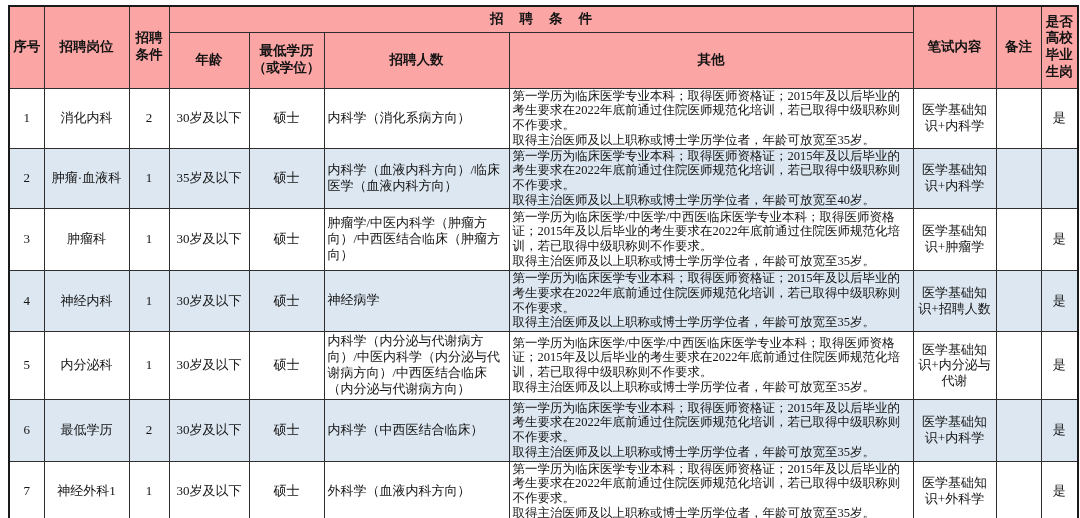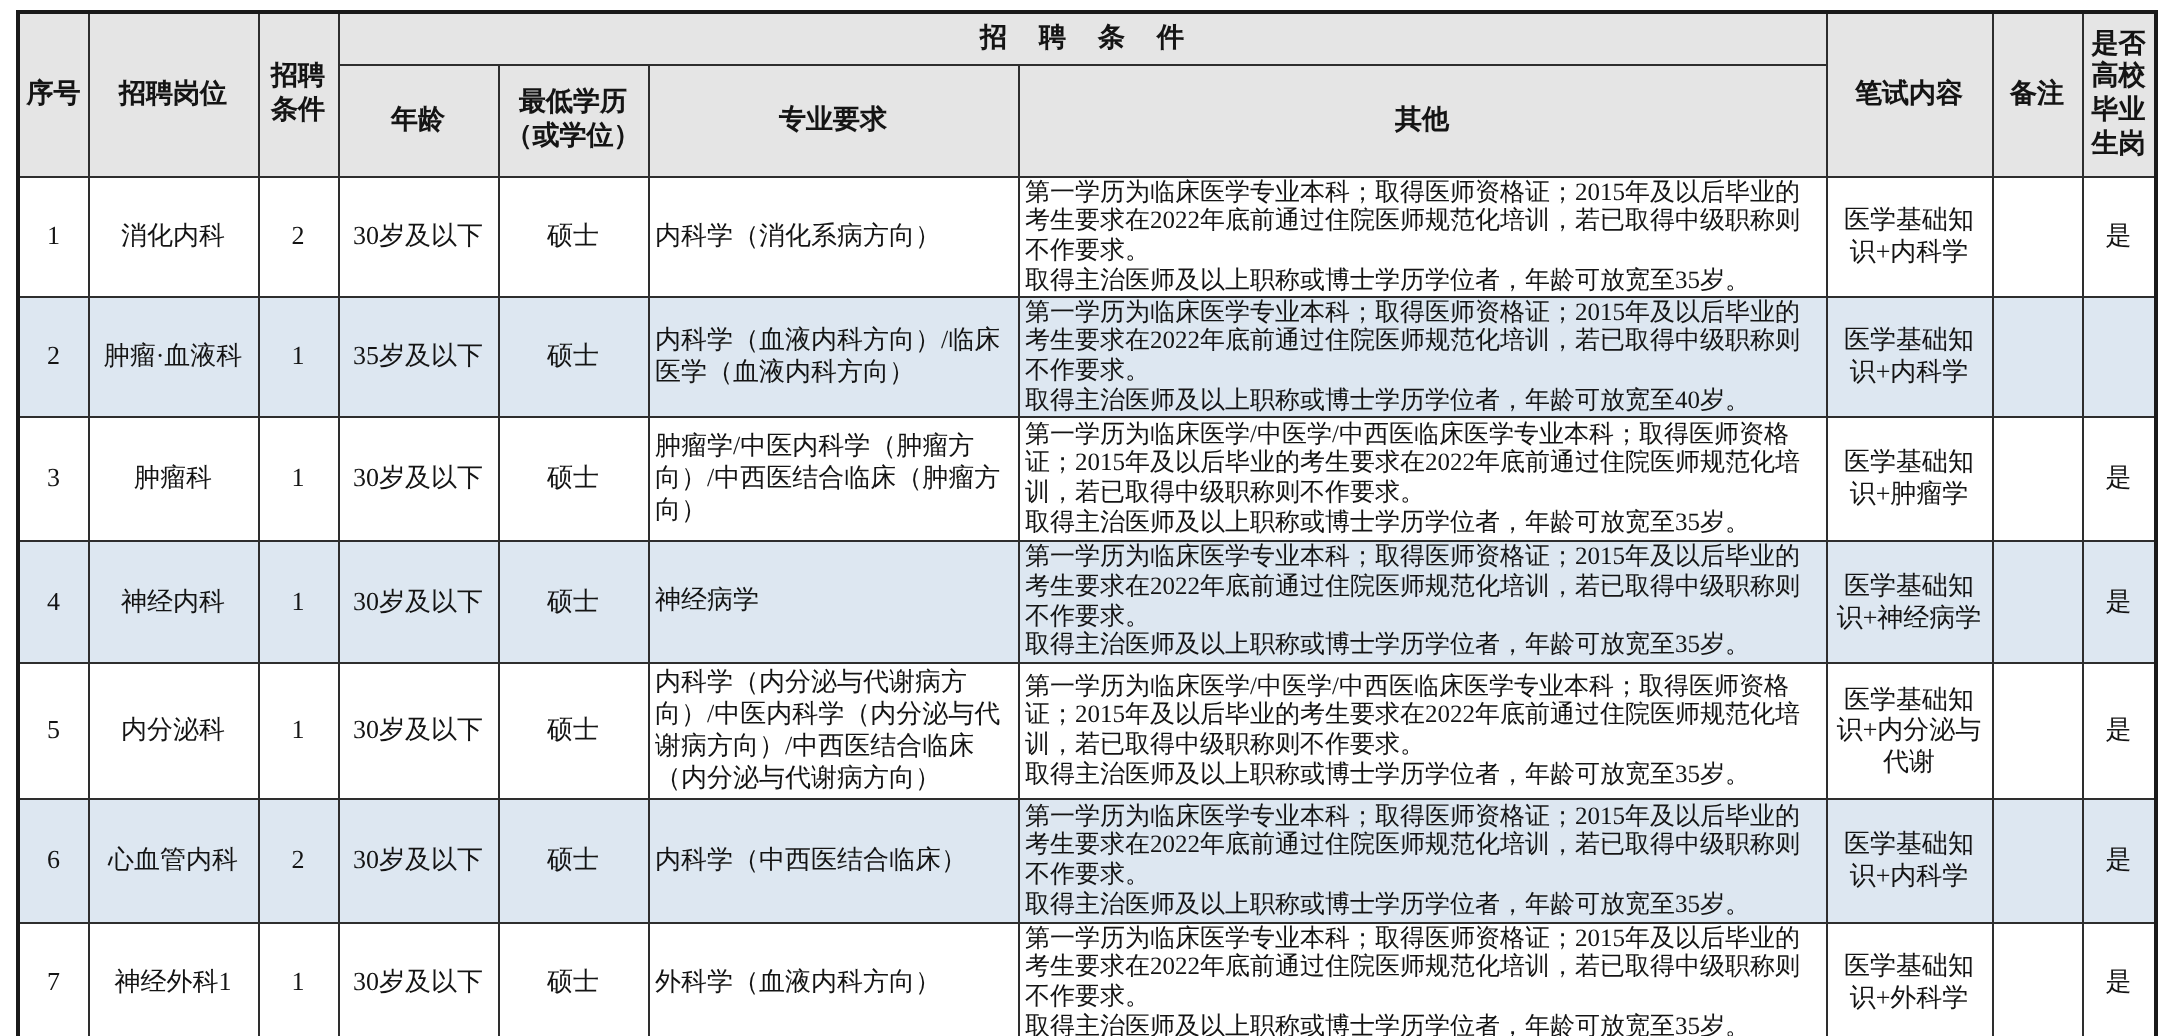--- a/index.html
+++ b/index.html
@@ -8,21 +8,21 @@
     font-family:"Liberation Serif","DejaVu Serif",serif;
     color:#141414;overflow:hidden;
   }
   .table-wrap{padding:5px 0 0 8px;}
   table{
     border-collapse:collapse;table-layout:fixed;width:1069px;
     border:2px solid #1a1a1a;
   }
   th,td{border:1px solid #2e2e2e;overflow:hidden;}
   thead th{
-    background:#e5e5e5;font-weight:bold;font-size:13.5px;
+    background:#fca5a5;font-weight:bold;font-size:13.5px;
     text-align:center;vertical-align:middle;line-height:1.25;padding:1px 2px;
   }
   thead tr.h-top{height:26px;}
   thead tr.h-sub{height:56px;margin-top:37px;}
   .cond-header{letter-spacing:16px;text-indent:16px;}
   td{font-size:13px;vertical-align:middle;padding:1px 3px;line-height:1.2;background:#ffffff;}
   td.center{text-align:center;}
   td.left{text-align:left;}
   td.other-cell{font-size:12.5px;line-height:1.18;white-space:pre-line;padding:0 3px;vertical-align:middle;}
   td.major-cell{line-height:1.25;}
@@ -58,21 +58,21 @@
         <th rowspan="2">招聘岗位</th>
         <th rowspan="2">招聘条件</th>
         <th colspan="4" class="cond-header">招聘条件</th>
         <th rowspan="2">笔试内容</th>
         <th rowspan="2">备注</th>
         <th rowspan="2">是否高校毕业生岗</th>
       </tr>
       <tr class="h-sub">
         <th>年龄</th>
         <th>最低学历（或学位）</th>
-        <th>专业要求</th>
+        <th>招聘人数</th>
         <th>其他</th>
       </tr>
     </thead>
     <tbody id="table-body">
         <tr>
     <td class="center">1</td>
     <td class="center">消化内科</td>
     <td class="center">2</td>
     <td class="center">30岁及以下</td>
     <td class="center">硕士</td>
@@ -111,40 +111,40 @@
   </tr>
         <tr class="alt">
     <td class="center">4</td>
     <td class="center">神经内科</td>
     <td class="center">1</td>
     <td class="center">30岁及以下</td>
     <td class="center">硕士</td>
     <td class="left major-cell">神经病学</td>
     <td class="left other-cell">第一学历为临床医学专业本科；取得医师资格证；2015年及以后毕业的考生要求在2022年底前通过住院医师规范化培训，若已取得中级职称则不作要求。
 取得主治医师及以上职称或博士学历学位者，年龄可放宽至35岁。</td>
-    <td class="center">医学基础知识+神经病学</td>
+    <td class="center">医学基础知识+招聘人数</td>
     <td class="center"></td>
     <td class="center">是</td>
   </tr>
         <tr>
     <td class="center">5</td>
     <td class="center">内分泌科</td>
     <td class="center">1</td>
     <td class="center">30岁及以下</td>
     <td class="center">硕士</td>
     <td class="left major-cell">内科学（内分泌与代谢病方向）/中医内科学（内分泌与代谢病方向）/中西医结合临床（内分泌与代谢病方向）</td>
     <td class="left other-cell">第一学历为临床医学/中医学/中西医临床医学专业本科；取得医师资格证；2015年及以后毕业的考生要求在2022年底前通过住院医师规范化培训，若已取得中级职称则不作要求。
 取得主治医师及以上职称或博士学历学位者，年龄可放宽至35岁。</td>
     <td class="center">医学基础知识+内分泌与代谢</td>
     <td class="center"></td>
     <td class="center">是</td>
   </tr>
         <tr class="alt">
     <td class="center">6</td>
-    <td class="center">心血管内科</td>
+    <td class="center">最低学历</td>
     <td class="center">2</td>
     <td class="center">30岁及以下</td>
     <td class="center">硕士</td>
     <td class="left major-cell">内科学（中西医结合临床）</td>
     <td class="left other-cell">第一学历为临床医学专业本科；取得医师资格证；2015年及以后毕业的考生要求在2022年底前通过住院医师规范化培训，若已取得中级职称则不作要求。
 取得主治医师及以上职称或博士学历学位者，年龄可放宽至35岁。</td>
     <td class="center">医学基础知识+内科学</td>
     <td class="center"></td>
     <td class="center">是</td>
   </tr>

